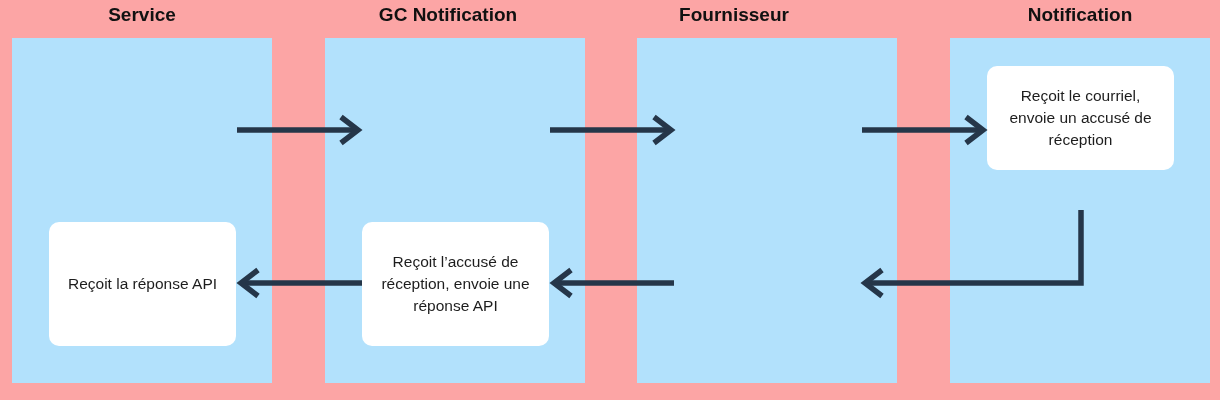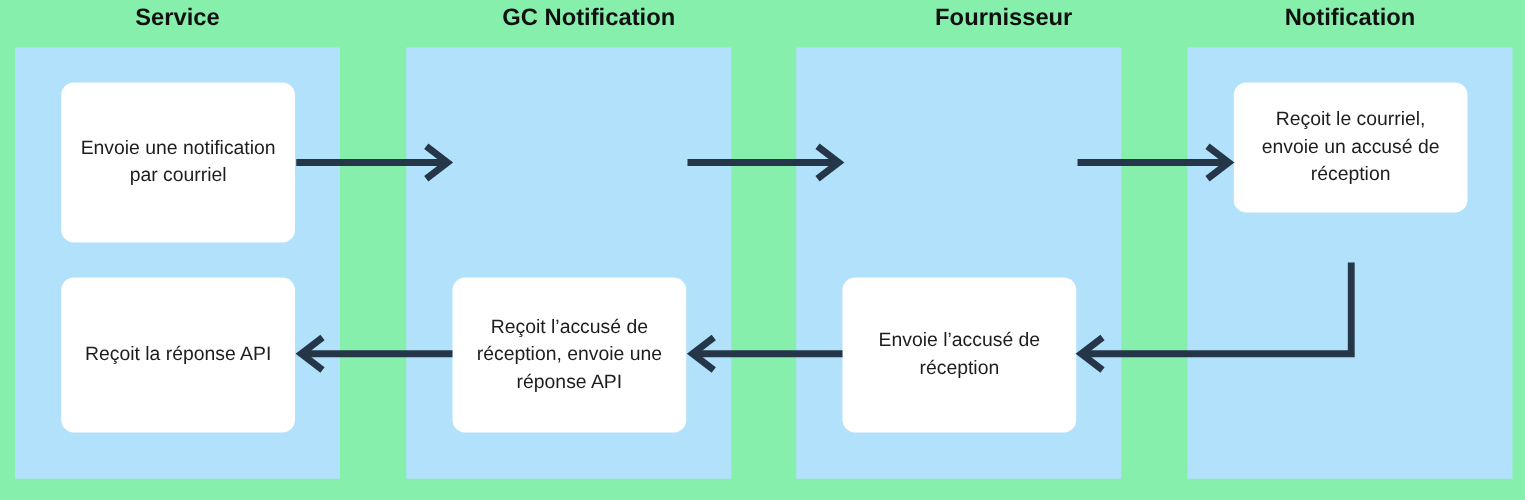--- a/index.html
+++ b/index.html
@@ -1,20 +1,20 @@
 <!DOCTYPE html>
 <html><head>
 <meta charset="utf-8">
 <style>
   html, body { margin: 0; padding: 0; background: #ffffff; }
   .canvas {
     position: relative;
     width: 1220px;
     height: 400px;
-    background: #86efac;
+    background: #fca5a5;
     font-family: "Liberation Sans", "DejaVu Sans", sans-serif;
     overflow: hidden;
   }
   .lane-heading {
     position: absolute;
     top: 3px;
     width: 260px;
     text-align: center;
     font-size: 19px;
     font-weight: bold;
@@ -58,35 +58,33 @@
     stroke-linecap: butt;
     stroke-linejoin: miter;
   }
 </style>
 </head>
 <body>
 
 <div class="canvas">
 
   <div class="lane-heading" style="left:12px">Service</div>
-  <div class="lane-heading" style="left:341px">GC Notification</div>
-  <div class="lane-heading" style="left:673px">Fournisseur</div>
+  <div class="lane-heading" style="left:318px">GC Notification</div>
+  <div class="lane-heading" style="left:604px">Fournisseur</div>
   <div class="lane-heading" style="left:950px">Notification</div>
 
   <div class="lane" style="left:12px"></div>
   <div class="lane" style="left:325px"></div>
   <div class="lane" style="left:637px"></div>
   <div class="lane" style="left:950px"></div>
 
-  <div class="node row1" style="left:49px">Envoie une notification par courriel</div>
   <div class="node" style="left:987px; top:66px; height:104px">Reçoit le courriel, envoie un accusé de réception</div>
 
   <div class="node row2" style="left:362px">Reçoit l’accusé de réception, envoie une réponse API</div>
   <div class="node row2" style="left:49px">Reçoit la réponse API</div>
-  <div class="node row2" style="left:674px">Envoie l’accusé de réception</div>
 
   <svg class="arrows" viewBox="0 0 1220 400" xmlns="http://www.w3.org/2000/svg">
     <g>
       <line x1="237" y1="130" x2="357" y2="130"></line>
       <polyline points="341,117 358,130 341,143"></polyline>
     </g>
     <g>
       <line x1="550" y1="130" x2="670" y2="130"></line>
       <polyline points="654,117 671,130 654,143"></polyline>
     </g>

